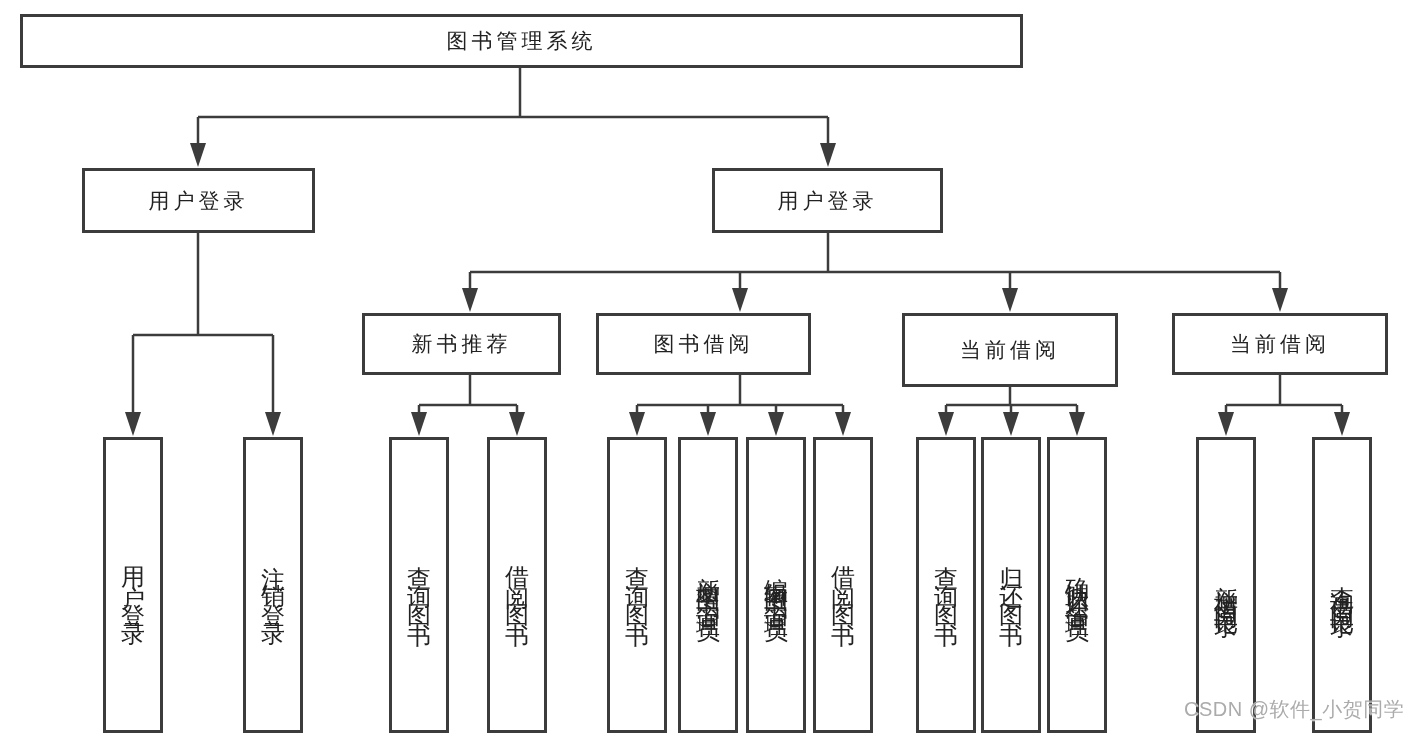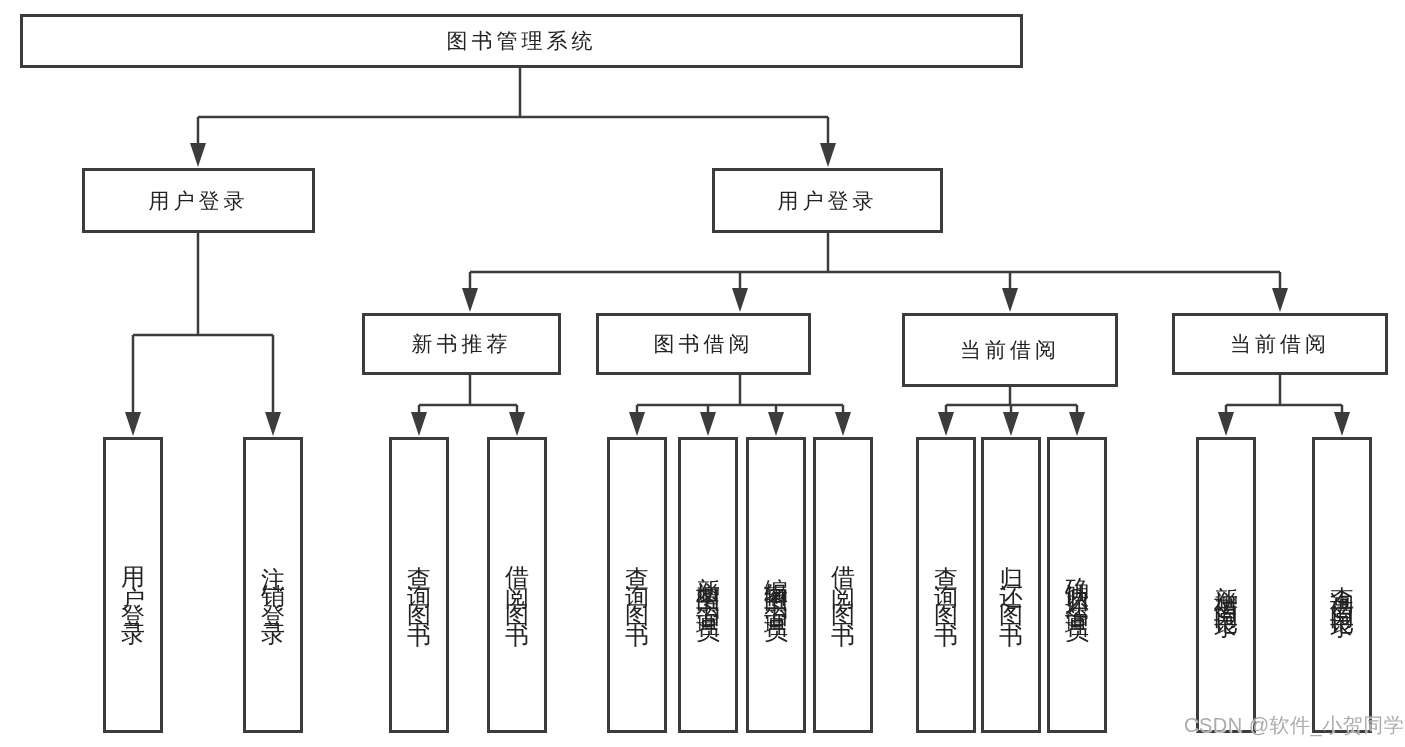--- a/index.html
+++ b/index.html
@@ -46,21 +46,21 @@
     letter-spacing: 19px;
     color: var(--text, #222222);
     line-height: 1;
   }
   .v-text.tight {
     letter-spacing: 6px;
   }
   .watermark {
     position: absolute;
     left: 1184px;
-    top: 712px;
+    top: 696px;
     font-size: 20px;
     letter-spacing: 0.5px;
     white-space: nowrap;
     color: var(--watermark, #ababab);
     text-shadow: 1px 1px 1px rgba(255,255,255,0.85);
     z-index: 5;
   }
 </style>
 </head>
 <body>

